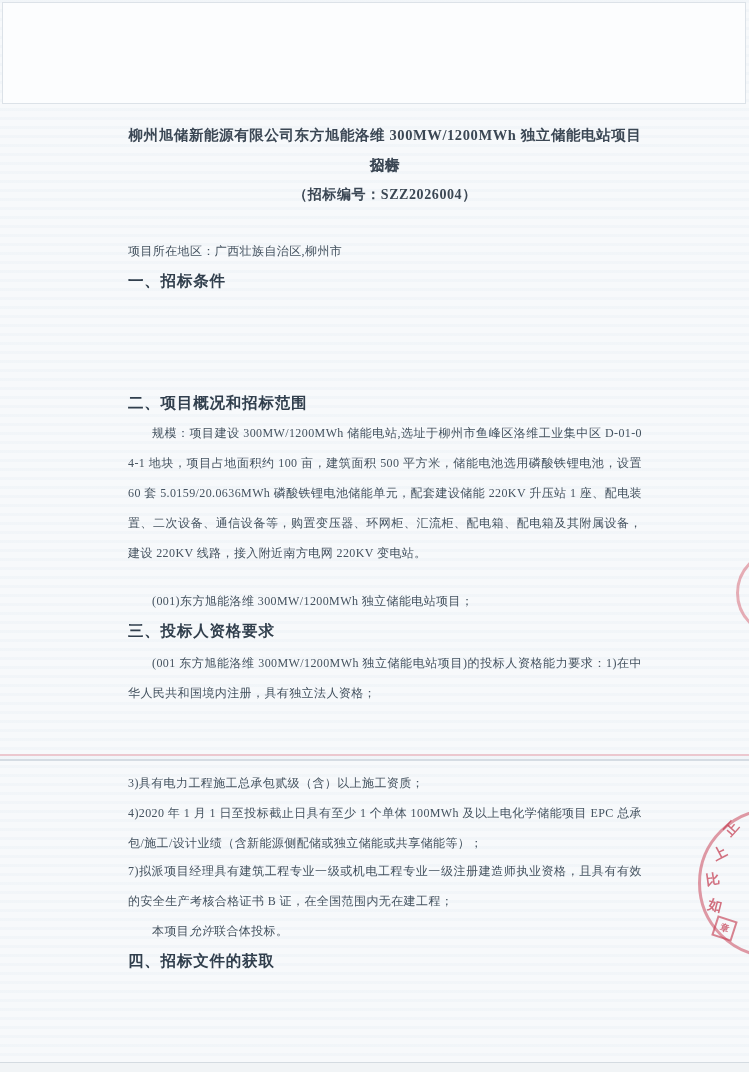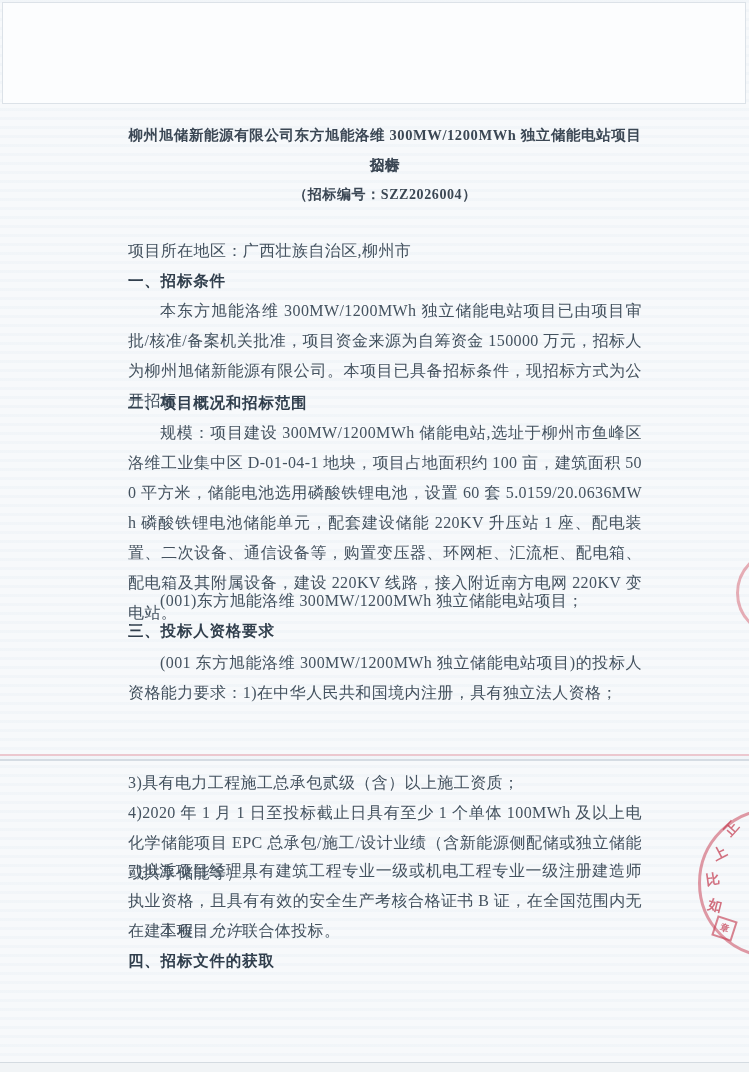--- a/index.html
+++ b/index.html
@@ -22,21 +22,21 @@
       rgba(214,226,236,0.16) 0px, rgba(214,226,236,0.16) 3px,
       rgba(255,255,255,0.0) 3px, rgba(255,255,255,0.0) 9px);
     pointer-events:none;
   }
   .header-box{
     position:absolute;left:2px;top:2px;width:742px;height:100px;
     border:1px solid #dce2e8;background:#fcfdfe;
   }
   .blk{
     position:absolute;left:128px;width:514px;
-    font-size:16px;line-height:30px;
+    font-size:12px;line-height:30px;
     text-align:justify;word-break:break-all;
     letter-spacing:0.4px;
   }
   .title{
     text-align:center;font-weight:bold;color:#3b4754;
     font-size:14.5px;letter-spacing:0.6px;word-break:normal;
   }
   .h{
     margin:0;font-size:15.5px;font-weight:bold;color:#313f4d;
     letter-spacing:0.8px;text-align:left;
@@ -89,21 +89,20 @@
   <div class="blk title" style="top:120px">柳州旭储新能源有限公司东方旭能洛维 300MW/1200MWh 独立储能电站项目招标</div>
 
   <div class="blk title" style="top:150px">公告</div>
 
   <div class="blk title" style="top:180px;font-size:14px">（招标编号：SZZ2026004）</div>
 
   <div class="blk" style="top:236px">项目所在地区：广西壮族自治区,柳州市</div>
 
   <h2 class="blk h" style="top:266px">一、招标条件</h2>
 
-  <div class="blk indent" style="top:296px">本东方旭能洛维 300MW/1200MWh 独立储能电站项目已由项目审批/核准/备案机关批准，项目资金来源为自筹资金 150000 万元，招标人为柳州旭储新能源有限公司。本项目已具备招标条件，现招标方式为公开招标。</div>
 
   <h2 class="blk h" style="top:388px">二、项目概况和招标范围</h2>
 
   <div class="blk indent" style="top:418px">规模：项目建设 300MW/1200MWh 储能电站,选址于柳州市鱼峰区洛维工业集中区 D-01-04-1 地块，项目占地面积约 100 亩，建筑面积 500 平方米，储能电池选用磷酸铁锂电池，设置 60 套 5.0159/20.0636MWh 磷酸铁锂电池储能单元，配套建设储能 220KV 升压站 1 座、配电装置、二次设备、通信设备等，购置变压器、环网柜、汇流柜、配电箱、配电箱及其附属设备，建设 220KV 线路，接入附近南方电网 220KV 变电站。</div>
 
 
   <div class="blk indent" style="top:586px">(001)东方旭能洛维 300MW/1200MWh 独立储能电站项目；</div>
 
   <h2 class="blk h" style="top:616px">三、投标人资格要求</h2>
 

